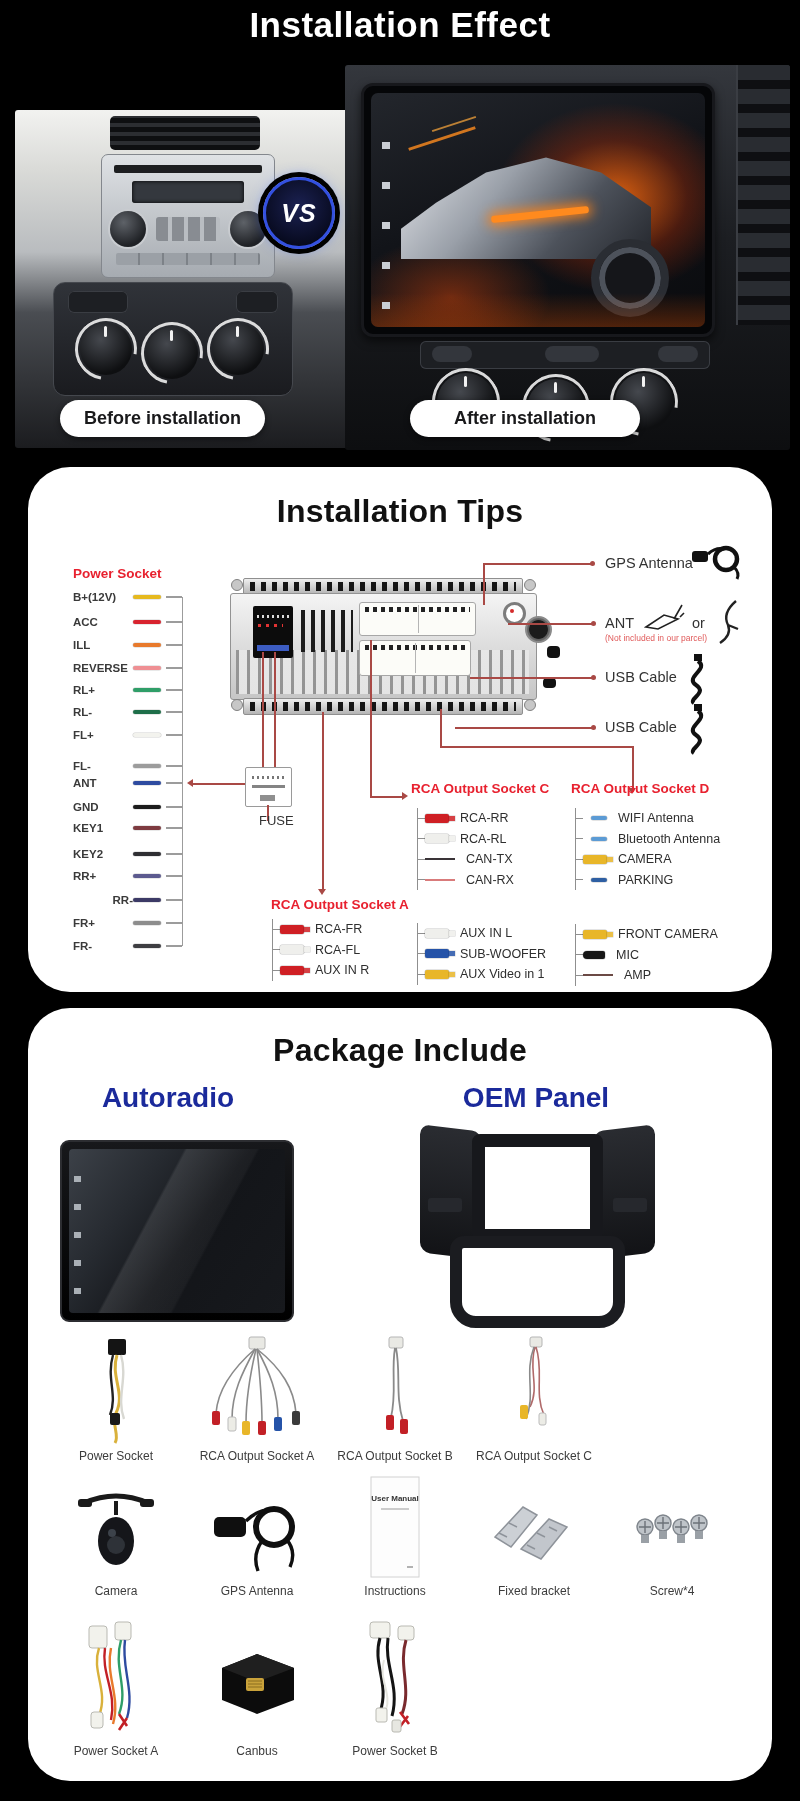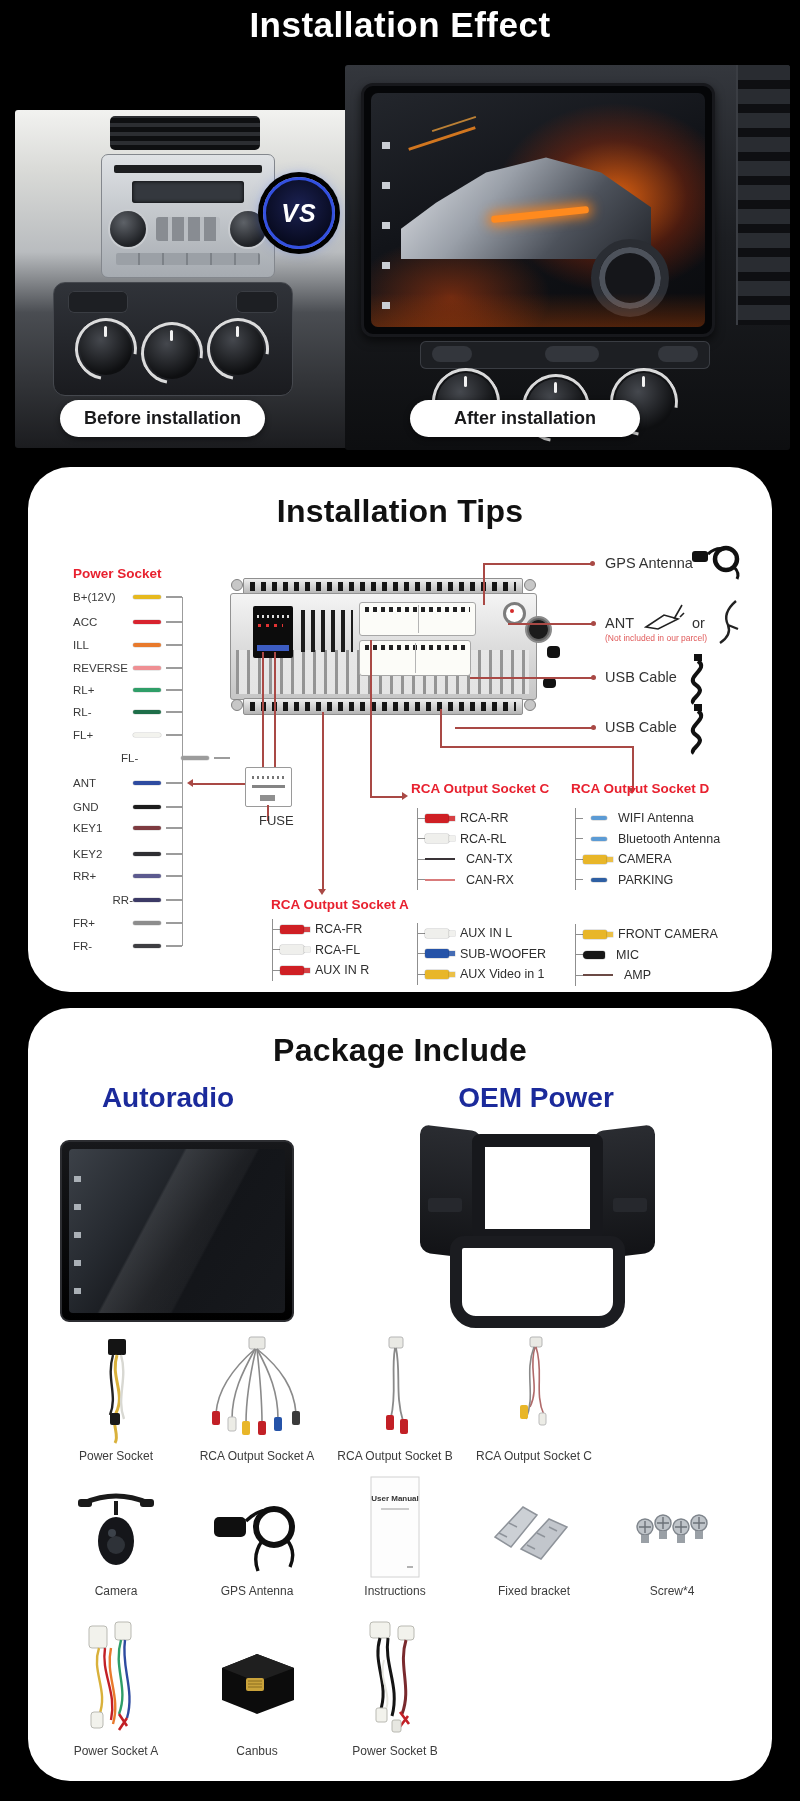--- a/index.html
+++ b/index.html
@@ -74,21 +74,21 @@
   
   .card{position:absolute;left:28px;width:744px;background:#fff;border-radius:42px;}
   #tips-card{top:467px;height:525px;}
   #pkg-card{top:1008px;height:773px;}
   .card-title{position:absolute;left:0;width:100%;text-align:center;color:#111;
     font-size:32px;font-weight:800;letter-spacing:.2px;}
 
   
   .ps-head{position:absolute;left:45px;top:99px;font-size:13.5px;font-weight:700;color:#e8212f;}
   .wire-row{position:absolute;left:45px;width:109px;height:16px;display:flex;align-items:center;}
-  .wire-label{flex:0 0 60px;font-size:11.5px;color:#3a3a3a;font-weight:400;}
+  .wire-label{flex:0 0 60px;font-size:11.5px;color:#3a3a3a;font-weight:700;}
   .wire-swatch{flex:0 0 28px;height:4px;border-radius:2px;box-shadow:0 0 0 .5px rgba(0,0,0,.18);}
   .wire-tick{flex:1;height:1.3px;background:#9c9c9c;margin-left:5px;}
   .bracket-v{position:absolute;left:154px;top:130px;width:1.4px;height:349px;background:#9c9c9c;}
 
   
   .dev-bar{position:absolute;height:15px;background:linear-gradient(180deg,#efefef,#b4b4b4);
     border:1px solid #8f8f8f;border-radius:2px;}
   .dev-bar::after{content:"";position:absolute;inset:3px 6px;
     background:repeating-linear-gradient(90deg,#151515 0 5px,transparent 5px 11px);}
   .dev-screw{position:absolute;width:10px;height:10px;border-radius:50%;background:#c7c7c7;
@@ -264,21 +264,21 @@
     <div class="wire-row" style="top:237px;">
         <span class="wire-label">RL-</span>
         <span class="wire-swatch" style="background-color: rgb(30, 110, 73);"></span>
         <span class="wire-tick"></span>
       </div>
     <div class="wire-row" style="top:260px;">
         <span class="wire-label">FL+</span>
         <span class="wire-swatch" style="background-color: rgb(243, 243, 238);"></span>
         <span class="wire-tick"></span>
       </div>
-    <div class="wire-row" style="top:283px;margin-left:48px;">
+    <div class="wire-row" style="top:291px;">
         <span class="wire-label">FL-</span>
         <span class="wire-swatch" style="background-color: rgb(156, 156, 156);"></span>
         <span class="wire-tick"></span>
       </div>
     <div class="wire-row" style="top:308px;">
         <span class="wire-label">ANT</span>
         <span class="wire-swatch" style="background-color: rgb(46, 75, 160);"></span>
         <span class="wire-tick"></span>
       </div>
     <div class="wire-row" style="top:332px;">
@@ -493,21 +493,21 @@
           <span class="stub"></span>
           <span class="plug plug-wire" style="background-color: rgb(107, 74, 69);"></span>
           <span class="clabel">AMP</span>
         </div>
     </div>
   </div>
 
   <div class="card" id="pkg-card">
     <div class="card-title" style="top:24px;">Package Include</div>
     <div class="pk-sub" style="left:20px;top:74px;">Autoradio</div>
-    <div class="pk-sub" style="left:388px;top:74px;">OEM Power</div>
+    <div class="pk-sub" style="left:388px;top:74px;">OEM Panel</div>
 
     <div class="autoradio-img">
       <div class="ar-icons"></div>
     </div>
 
     <div class="oem-img">
       <div class="oem-wing l"></div>
       <div class="oem-wing r"></div>
       <div class="oem-tab" style="left:8px;"></div>
       <div class="oem-tab" style="right:8px;"></div>

